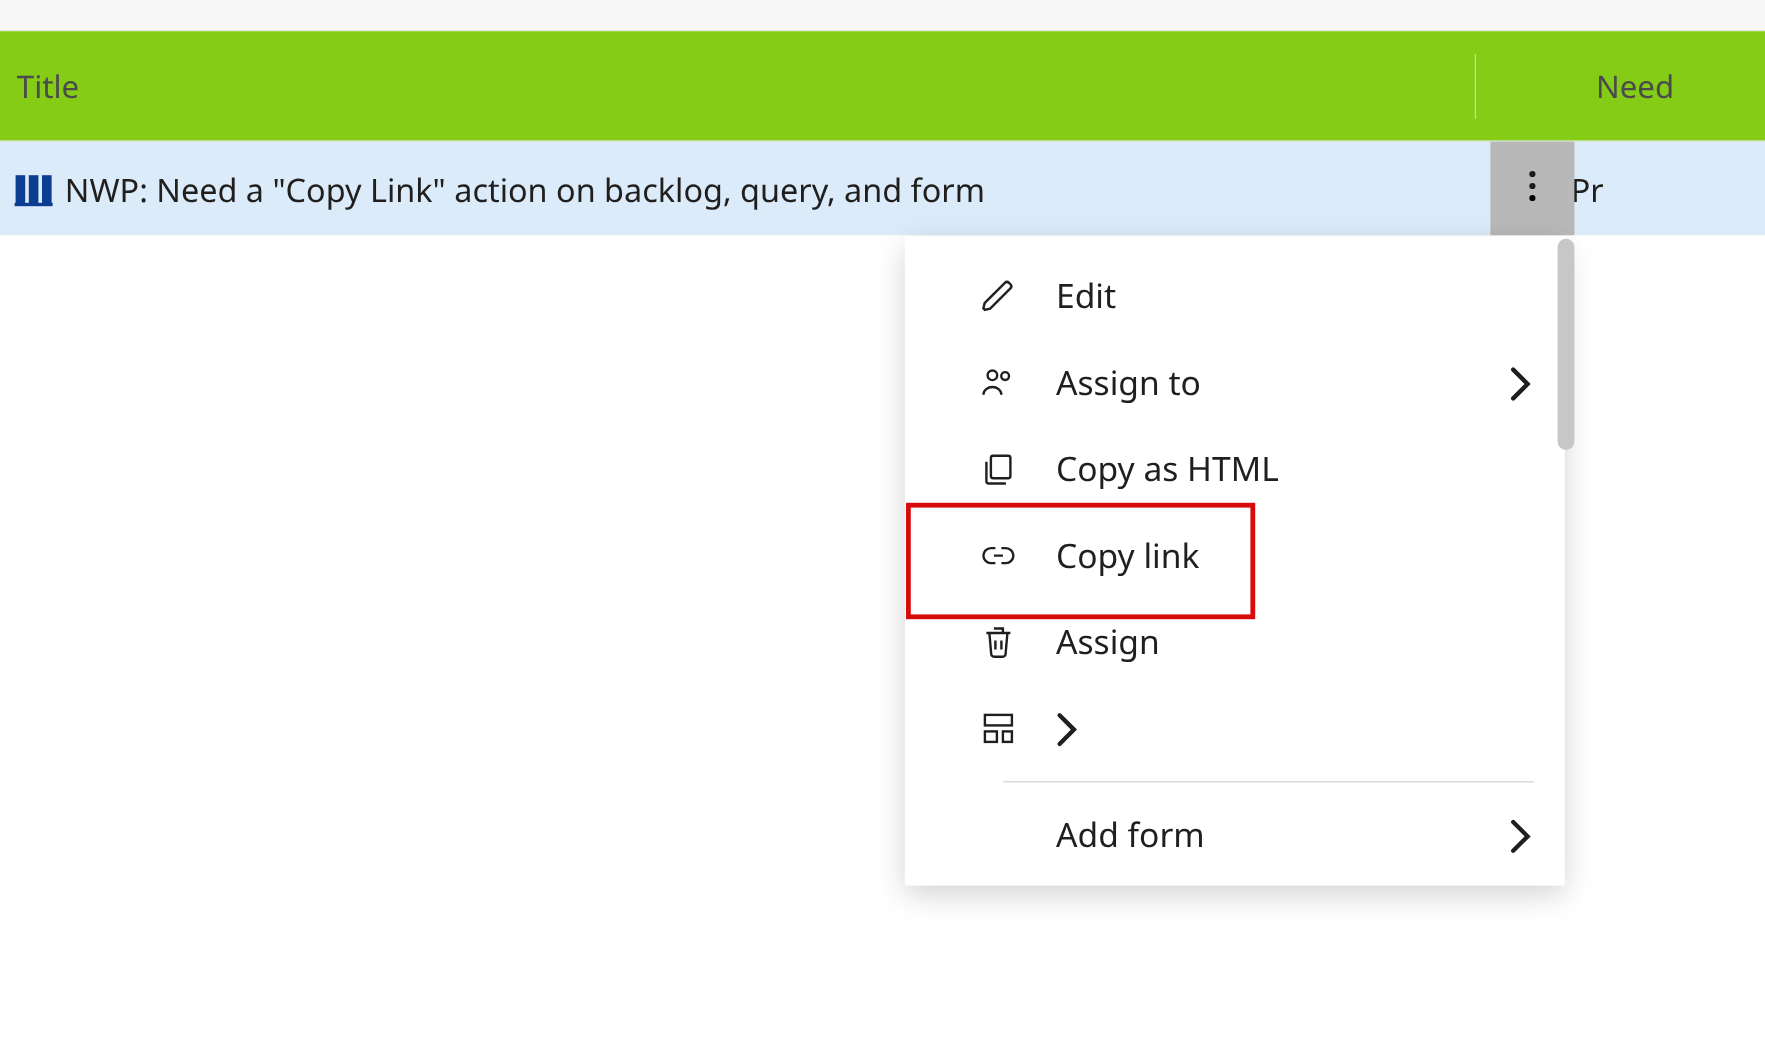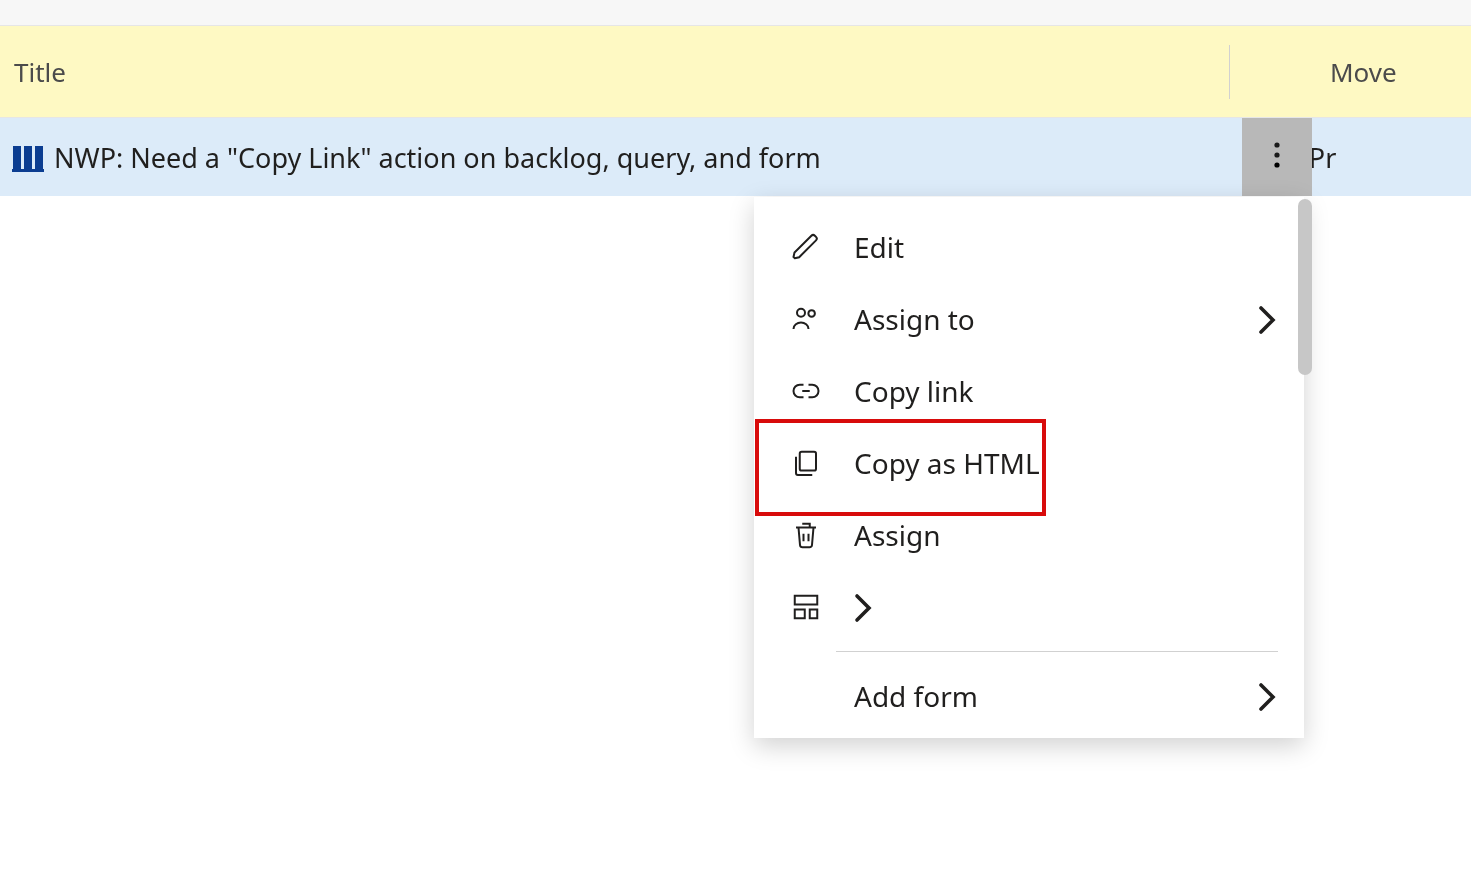--- a/index.html
+++ b/index.html
@@ -16,21 +16,21 @@
     .top-bar {
       height: 26px;
       background: #f7f7f7;
       border-bottom: 1px solid #e6e6e6;
     }
 
     .header-row {
       display: flex;
       height: 92px;
       border-bottom: 1px solid #e6e6e6;
-      background: #fef9c3;
+      background: #84cc16;
       font-size: 26px;
       color: #4b4b4b;
       align-items: center;
     }
 
     .col-title {
       flex: 0 0 1229px;
       padding-left: 14px;
     }
 
@@ -121,27 +121,28 @@
       width: 14px;
       height: 176px;
       background: #c7c7c7;
       border-radius: 7px;
     }
 
     .menu-item {
       display: flex;
       align-items: center;
       height: 72px;
-      padding-left: 36px;
+      padding-left: 14px;
       padding-right: 28px;
       font-size: 28px;
       color: #201f1e;
       cursor: pointer;
       gap: 32px;
       position: relative;
+      margin-left: 48px;
     }
 
     .menu-icon-slot {
       width: 32px;
       height: 32px;
       display: flex;
       align-items: center;
       justify-content: center;
       flex: 0 0 32px;
       color: #201f1e;
@@ -175,21 +176,21 @@
     }
   </style>
 </head>
 <body>
 
 <div class="top-bar"></div>
 
 <div class="header-row">
   <div class="col-title">Title</div>
   <div class="col-divider"></div>
-  <div class="col-state">Move</div>
+  <div class="col-state">Need</div>
 </div>
 
 <div class="data-row">
   <div class="row-title-cell">
     <span class="epic-icon">
       <svg viewBox="0 0 32 28">
         <rect x="1" y="2" width="8" height="24" fill="#0b3d91"></rect>
         <rect x="12" y="2" width="8" height="24" fill="#0b3d91"></rect>
         <rect x="23" y="2" width="8" height="24" fill="#0b3d91"></rect>
         <rect x="0" y="25" width="32" height="3" fill="#0b3d91"></rect>
@@ -238,36 +239,36 @@
     <span class="menu-chevron">
       <svg viewBox="0 0 12 20">
           <path d="M2 2l8 8-8 8" stroke="currentColor" stroke-width="2.4" fill="none" stroke-linecap="round"></path>
         </svg>
     </span>
   </div>
 
   <div class="menu-item">
     <span class="menu-icon-slot">
       <svg viewBox="0 0 24 24">
+          <rect x="7" y="3" width="13" height="15" rx="1.5"></rect>
+          <path d="M4 7v13a1.5 1.5 0 0 0 1.5 1.5H17"></path>
+        </svg>
+    </span>
+    <span class="menu-label">Copy as HTML</span>
+  </div>
+
+  <div class="menu-item">
+    <span class="menu-icon-slot">
+      <svg viewBox="0 0 24 24">
           <path d="M9 12h6"></path>
           <path d="M10 17H7a5 5 0 0 1 0-10h3"></path>
           <path d="M14 7h3a5 5 0 0 1 0 10h-3"></path>
         </svg>
     </span>
     <span class="menu-label">Copy link</span>
-  </div>
-
-  <div class="menu-item">
-    <span class="menu-icon-slot">
-      <svg viewBox="0 0 24 24">
-          <rect x="7" y="3" width="13" height="15" rx="1.5"></rect>
-          <path d="M4 7v13a1.5 1.5 0 0 0 1.5 1.5H17"></path>
-        </svg>
-    </span>
-    <span class="menu-label">Copy as HTML</span>
   </div>
 
   <div class="menu-item">
     <span class="menu-icon-slot">
       <svg viewBox="0 0 24 24">
           <path d="M4 6h16"></path>
           <path d="M9 3h6v3"></path>
           <path d="M6 6l1.2 14a2 2 0 0 0 2 1.8h5.6a2 2 0 0 0 2-1.8L18 6"></path>
           <path d="M10 11v6M14 11v6"></path>
         </svg>

